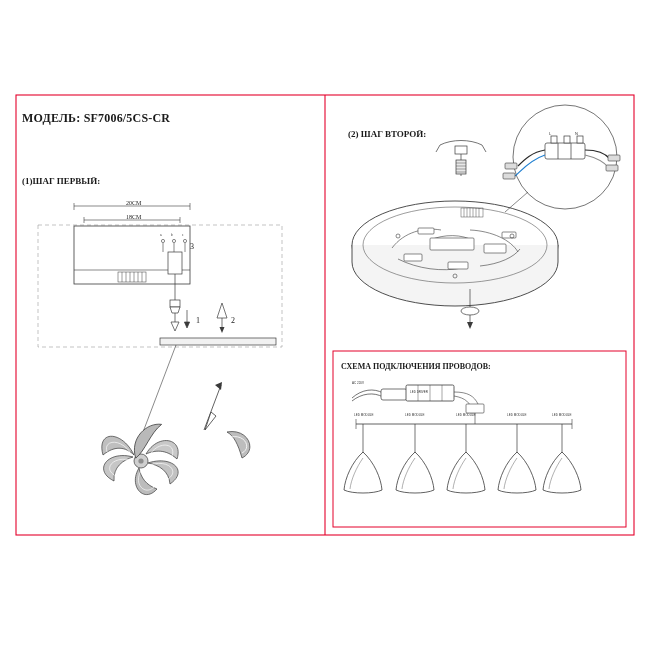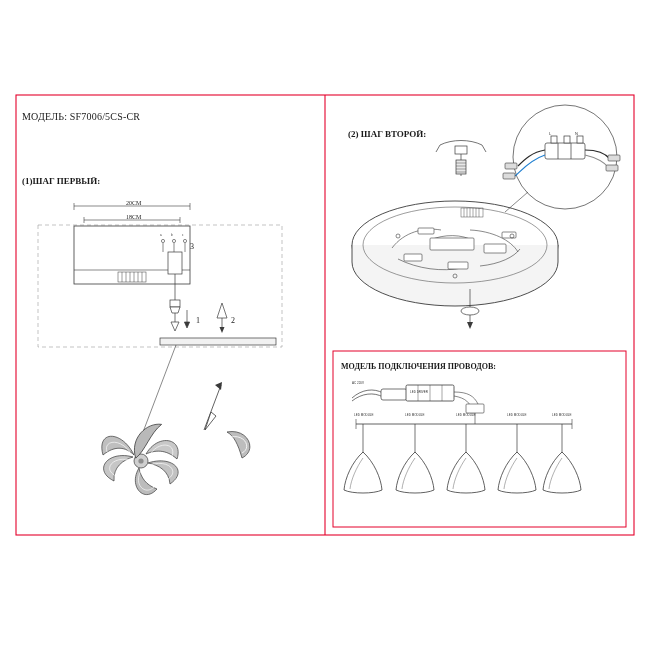--- a/index.html
+++ b/index.html
@@ -28,22 +28,22 @@
   }
   .lbl {
     position: absolute;
     font-family: "Liberation Serif", serif;
     color: #1a1a1a;
     white-space: nowrap;
   }
   .lbl-model {
     left: 22px;
     top: 111px;
-    font-size: 10px;
-    font-weight: normal;
+    font-size: 12px;
+    font-weight: bold;
     letter-spacing: 0.2px;
   }
   .lbl-step1 {
     left: 22px;
     top: 176px;
     font-size: 9px;
     font-weight: bold;
   }
   .lbl-step2 {
     left: 348px;
@@ -334,21 +334,21 @@
         <path d="M517 458 C510 468 505 480 504 489"></path>
         <path d="M562 458 C555 468 550 480 549 489"></path>
       </g>
     </g>
 
   </svg>
 
   <div class="lbl lbl-model">МОДЕЛЬ: SF7006/5CS-CR</div>
   <div class="lbl lbl-step1">(1)ШАГ ПЕРВЫЙ:</div>
   <div class="lbl lbl-step2">(2) ШАГ ВТОРОЙ:</div>
-  <div class="lbl lbl-scheme">МОДЕЛЬ ПОДКЛЮЧЕНИЯ ПРОВОДОВ:</div>
+  <div class="lbl lbl-scheme">СХЕМА ПОДКЛЮЧЕНИЯ ПРОВОДОВ:</div>
 
   <div class="lbl dim-top">20CM</div>
   <div class="lbl dim-bot">18CM</div>
 
   <div class="num num-1">1</div>
   <div class="num num-2">2</div>
   <div class="num num-3">3</div>
 
   <div class="tiny" style="left:160px; top:233px;">a</div>
   <div class="tiny" style="left:171px; top:233px;">b</div>

